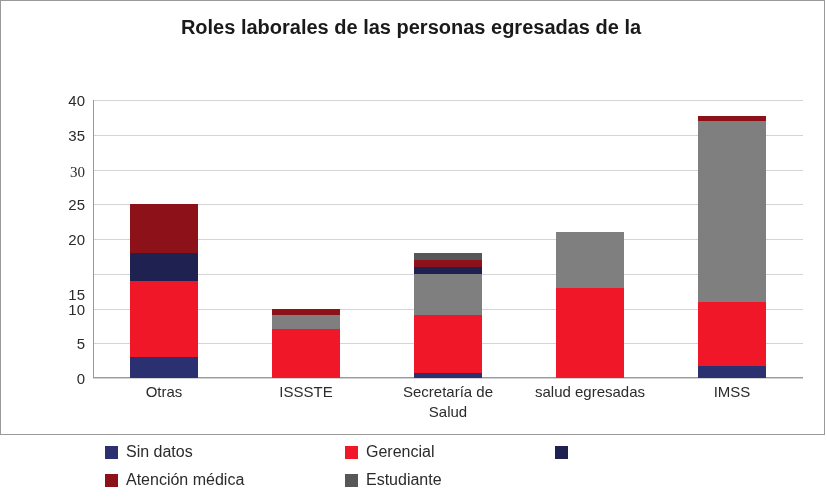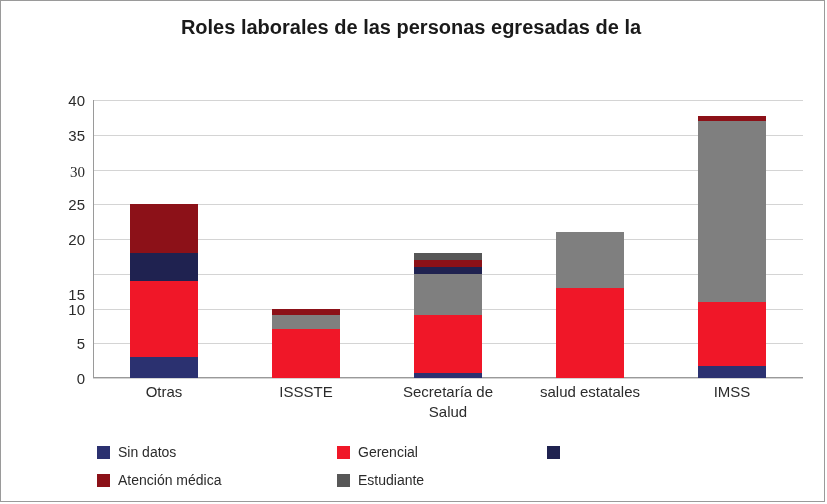--- a/index.html
+++ b/index.html
@@ -11,21 +11,21 @@
     height: 504px;
     background: #ffffff;
     font-family: "Liberation Sans", sans-serif;
     overflow: hidden;
   }
   #chart-frame {
     position: absolute;
     left: 0;
     top: 0;
     width: 825px;
-    height: 502px;
+    height: 435px;
     border: 1px solid #9a9a9a;
     box-sizing: border-box;
     background: #ffffff;
   }
   #chart-title {
     position: absolute;
     left: 60px;
     top: 14px;
     width: 700px;
     text-align: center;
@@ -109,22 +109,23 @@
     top: 437px;
     width: 700px;
     display: grid;
     grid-template-columns: 240px 210px 230px;
     grid-auto-rows: 28px;
     align-items: center;
   }
   .legend-entry {
     display: flex;
     align-items: center;
-    font-size: 14px;
+    font-size: 16px;
     color: #2b2b2b;
+    margin-left: 8px;
   }
   .legend-swatch {
     width: 13px;
     height: 13px;
     margin-right: 8px;
     flex: 0 0 auto;
   }
 </style>
 </head>
 <body>
@@ -195,21 +196,21 @@
             <div>Secretaría de</div>
             <div>Salud</div>
           </div>
         </div>
         <div class="bar-group" style="left: 426px; width: 142px;">
           <div class="bar-stack">
             <div class="seg" style="background: rgb(240, 23, 40); bottom: 0px; height: 90.35px;"></div>
             <div class="seg" style="background: rgb(127, 127, 127); bottom: 90.35px; height: 55.6px;"></div>
           </div>
           <div class="xtick-label">
-            <div>salud estatales</div>
+            <div>salud egresadas</div>
           </div>
         </div>
         <div class="bar-group" style="left: 568px; width: 142px;">
           <div class="bar-stack">
             <div class="seg" style="background: rgb(43, 49, 112); bottom: 0px; height: 11.815px;"></div>
             <div class="seg" style="background: rgb(240, 23, 40); bottom: 11.815px; height: 64.635px;"></div>
             <div class="seg" style="background: rgb(127, 127, 127); bottom: 76.45px; height: 180.7px;"></div>
             <div class="seg" style="background: rgb(140, 17, 24); bottom: 257.15px; height: 4.865px;"></div>
           </div>
           <div class="xtick-label">

